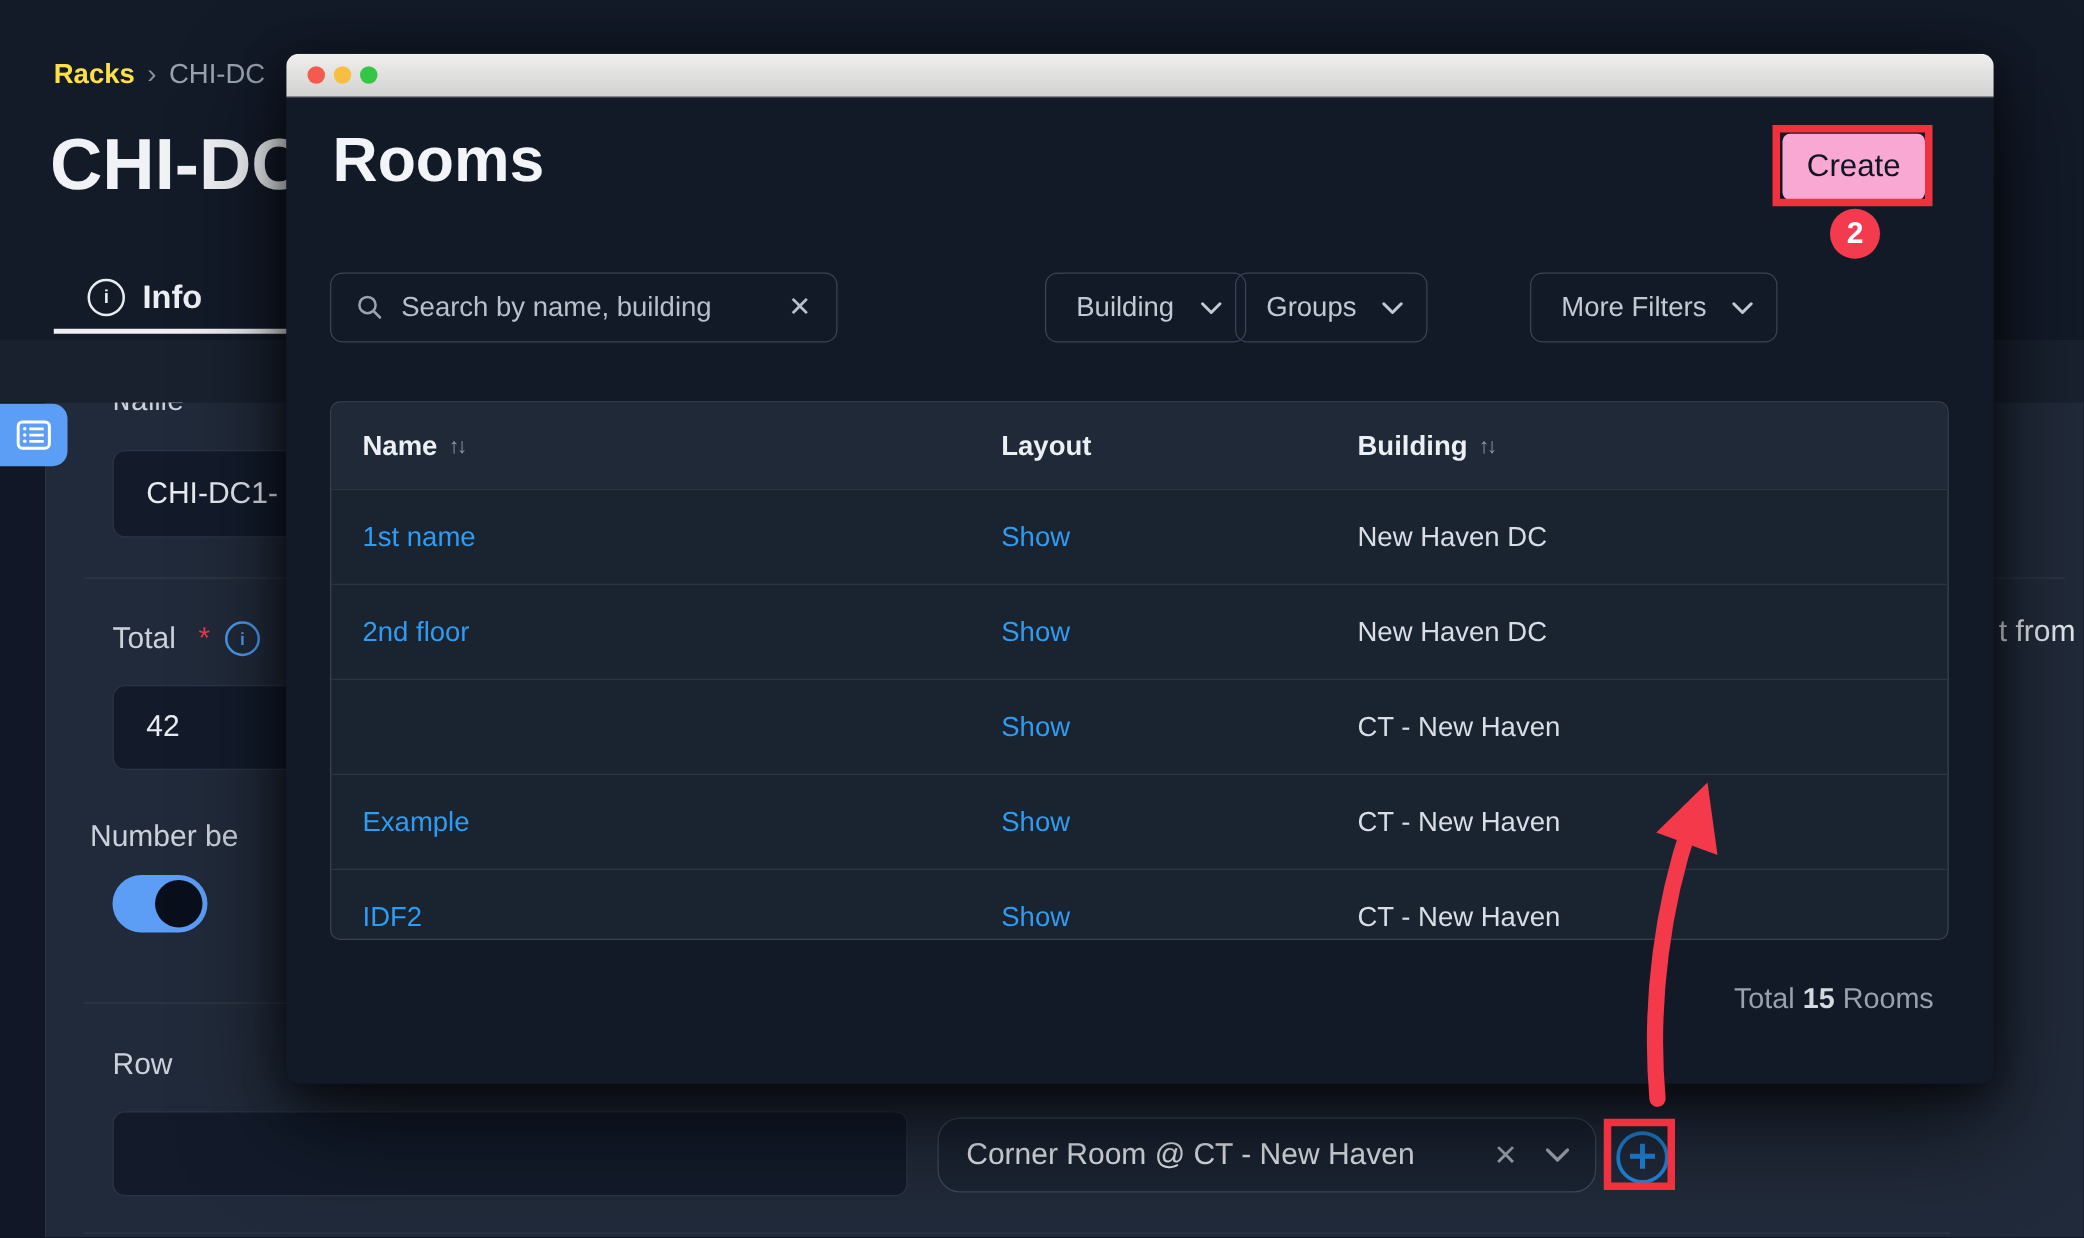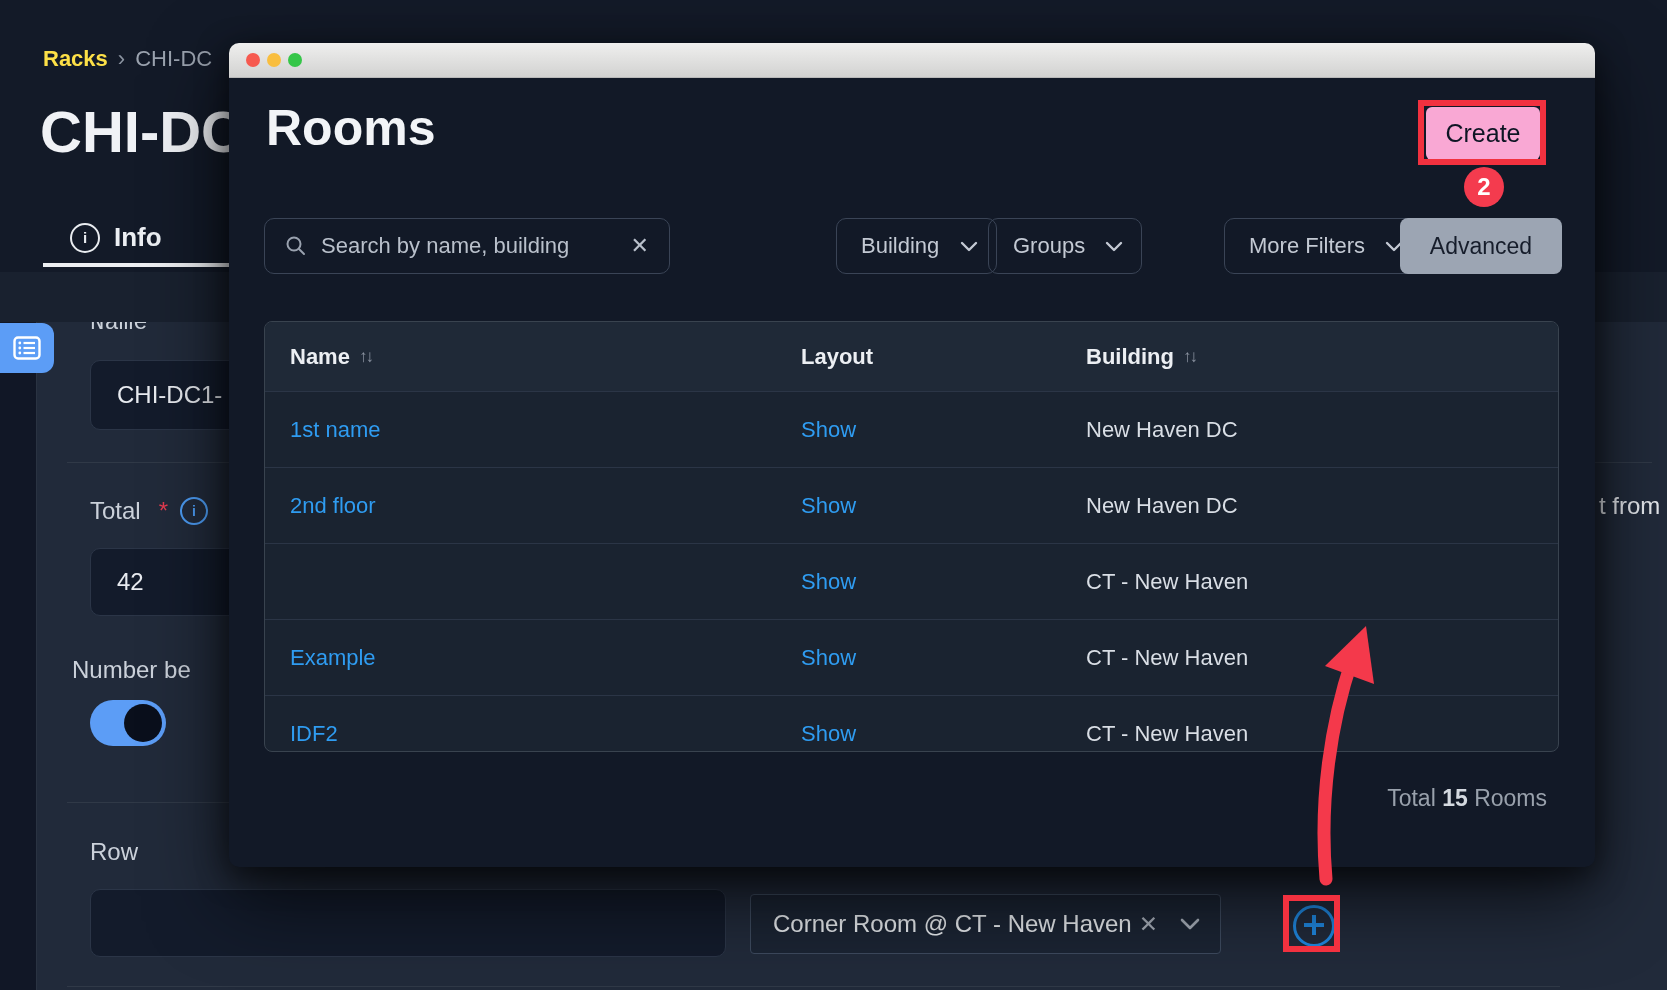--- a/index.html
+++ b/index.html
@@ -47,22 +47,22 @@
   #number-label{left:72px;top:656px;white-space:nowrap;}
   #toggle{left:90px;top:700px;width:76px;height:46px;background:#5C9DF6;border-radius:23px;z-index:1;}
   #toggle .knob{position:absolute;right:4px;top:4px;width:38px;height:38px;border-radius:50%;background:#0A0F1C;}
   #divider-2{left:67px;top:802px;width:640px;}
   #row-label{left:90px;top:838px;}
   #row-input{left:90px;top:889px;width:582px;height:66px;}
   #divider-3{left:67px;top:986px;width:1493px;}
   #right-fragment{left:1599px;top:492px;font-size:24px;color:#E6E9EE;z-index:1;}
 
   
-  #room-select{left:750px;top:894px;width:471px;height:60px;background:#1B2433;border:1.5px solid #3D4A5E;
-               border-radius:4px;z-index:1;display:flex;align-items:center;box-sizing:border-box;}
+  #room-select{left:750px;top:894px;width:527px;height:60px;background:#1B2433;border:1.5px solid #3D4A5E;
+               border-radius:18px;z-index:1;display:flex;align-items:center;box-sizing:border-box;}
   #room-select .val{margin-left:22px;font-size:24px;color:#E8EBEF;flex:1;}
   #room-select .x{font-size:23px;color:#A7AEB9;margin-right:22px;}
   #room-select .chev{margin-right:20px;display:flex;}
   #plus-btn{left:1293px;top:905px;width:36px;height:36px;border:3px solid #1F87DF;border-radius:50%;z-index:1;}
   #plus-btn::before,#plus-btn::after{content:"";position:absolute;background:#1F87DF;}
   #plus-btn::before{left:8px;top:15px;width:20px;height:4px;}
   #plus-btn::after{left:16px;top:7px;width:4px;height:20px;}
 
   
   #modal{left:229px;top:43px;width:1366px;height:824px;background:#121927;border-radius:10px;z-index:10;
@@ -226,21 +226,20 @@
         </span>
     </div>
     <div class="abs pill" id="f-morefilters">
       <span class="lbl">More Filters</span>
       <span class="chev">
           <svg width="18" height="11" viewBox="0 0 18 11">
             <polyline points="2,2 9,9 16,2" fill="none" stroke="#C3C9D3" stroke-width="2.4" stroke-linecap="round" stroke-linejoin="round"></polyline>
           </svg>
         </span>
     </div>
-    <div class="abs" id="advanced-btn">Advanced</div>
 
     <div class="abs" id="rooms-table">
       <div id="thead">
         <div class="cell c-name">
             <span>Name</span>
             <span class="sort">↑↓</span>
           </div>
         <div class="cell c-layout">
             <span>Layout</span>
           </div>

